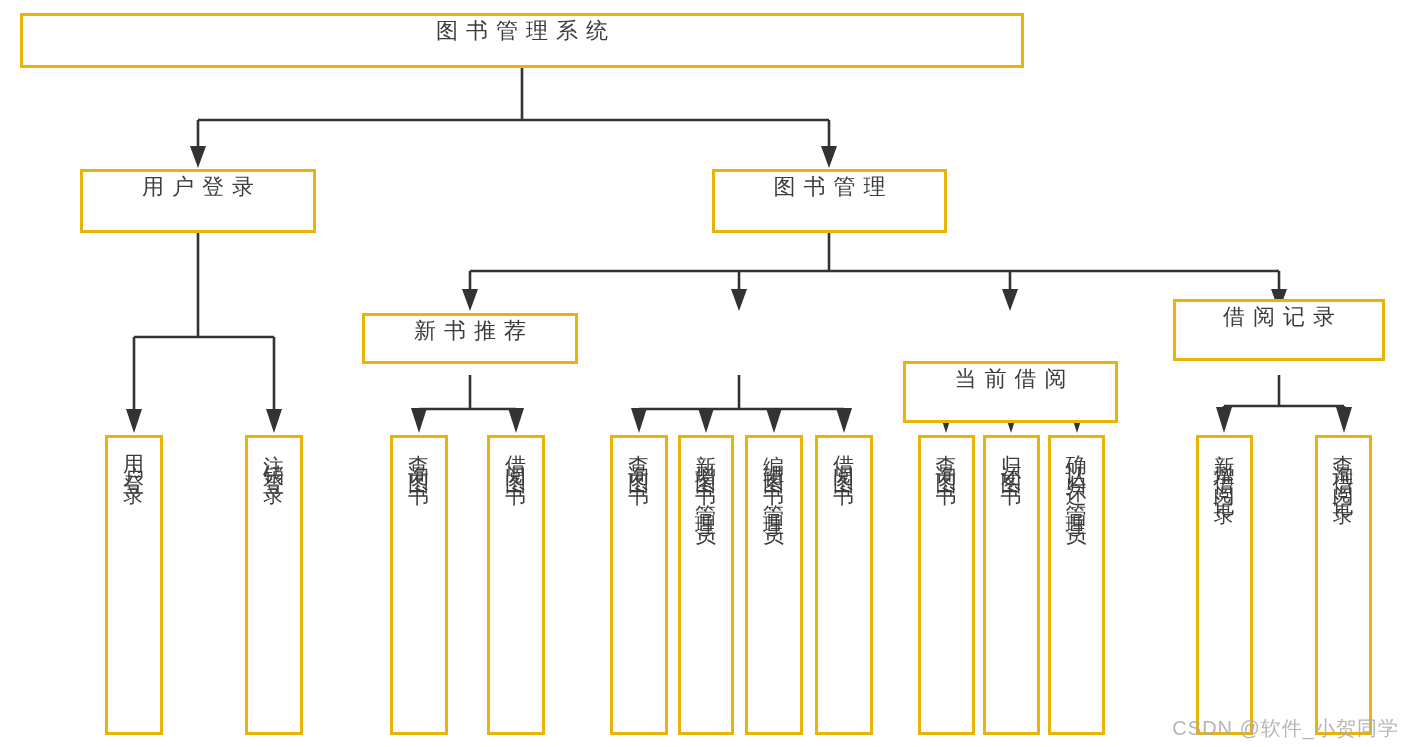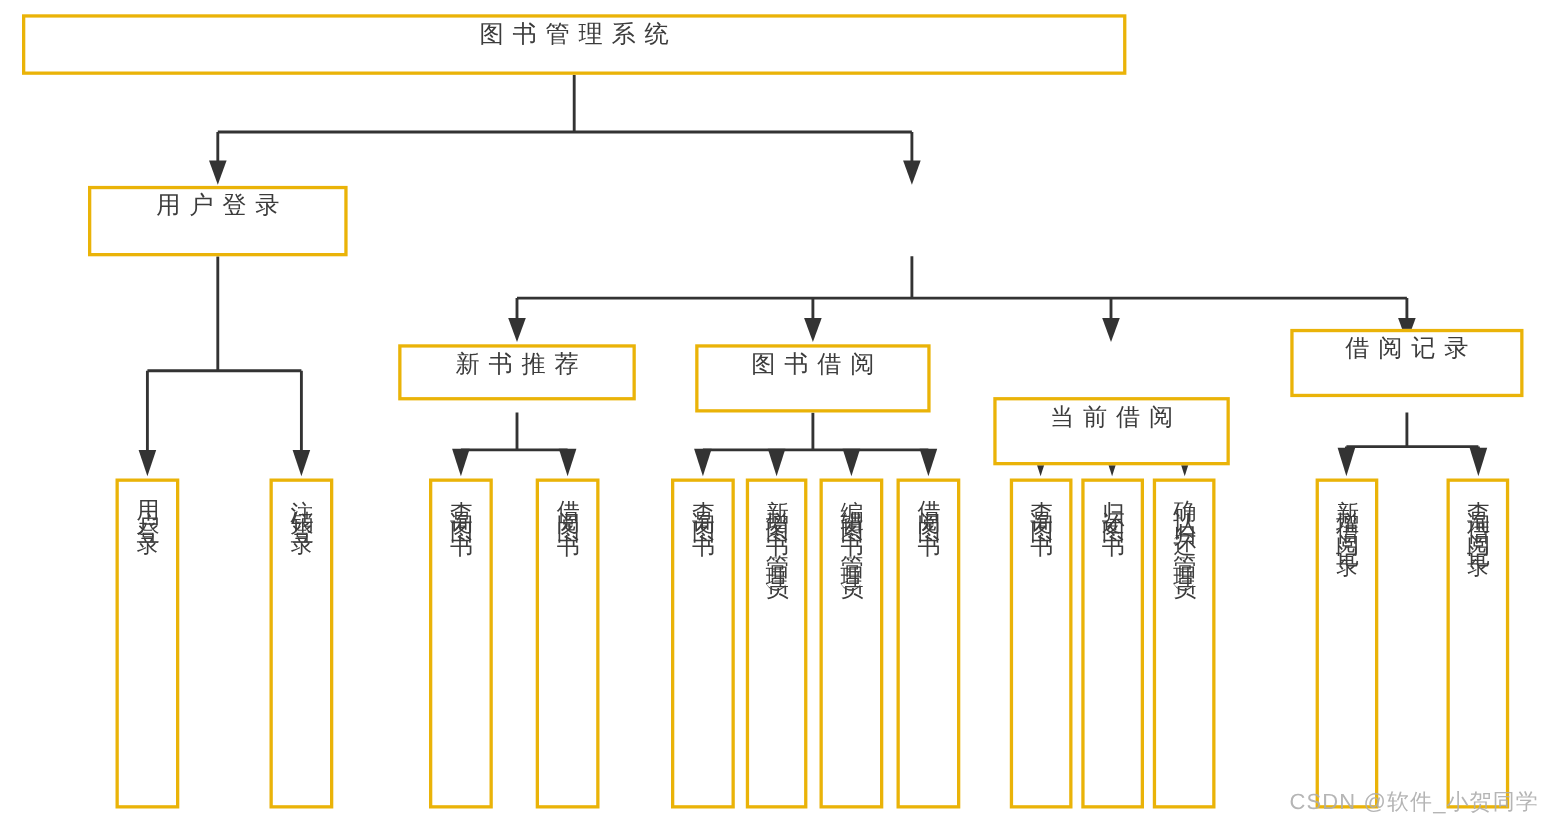--- a/index.html
+++ b/index.html
@@ -93,26 +93,26 @@
     </g>
   </svg>
 
   <div class="box" style="left:20px;top:13px;width:1004px;height:55px;">
     <span class="h-label">图书管理系统</span>
   </div>
 
   <div class="box" style="left:80px;top:169px;width:236px;height:64px;">
     <span class="h-label">用户登录</span>
   </div>
+  <div class="box" style="left:712px;top:169px;width:235px;height:64px;">
+    <span class="h-label">图书管理</span>
+  </div>
 
   <div class="box" style="left:362px;top:313px;width:216px;height:51px;">
     <span class="h-label">新书推荐</span>
-  </div>
-  <div class="box" style="left:632px;top:313px;width:214px;height:62px;">
-    <span class="h-label">图书借阅</span>
   </div>
   <div class="box" style="left:903px;top:313px;width:215px;height:62px;margin-top:48px;">
     <span class="h-label">当前借阅</span>
   </div>
   <div class="box" style="left:1173px;top:299px;width:212px;height:62px;">
     <span class="h-label">借阅记录</span>
   </div>
 
   <div class="box leaf" style="left:105px;top:435px;width:58px;height:300px;">
     <span class="v-label">用户登录</span>

